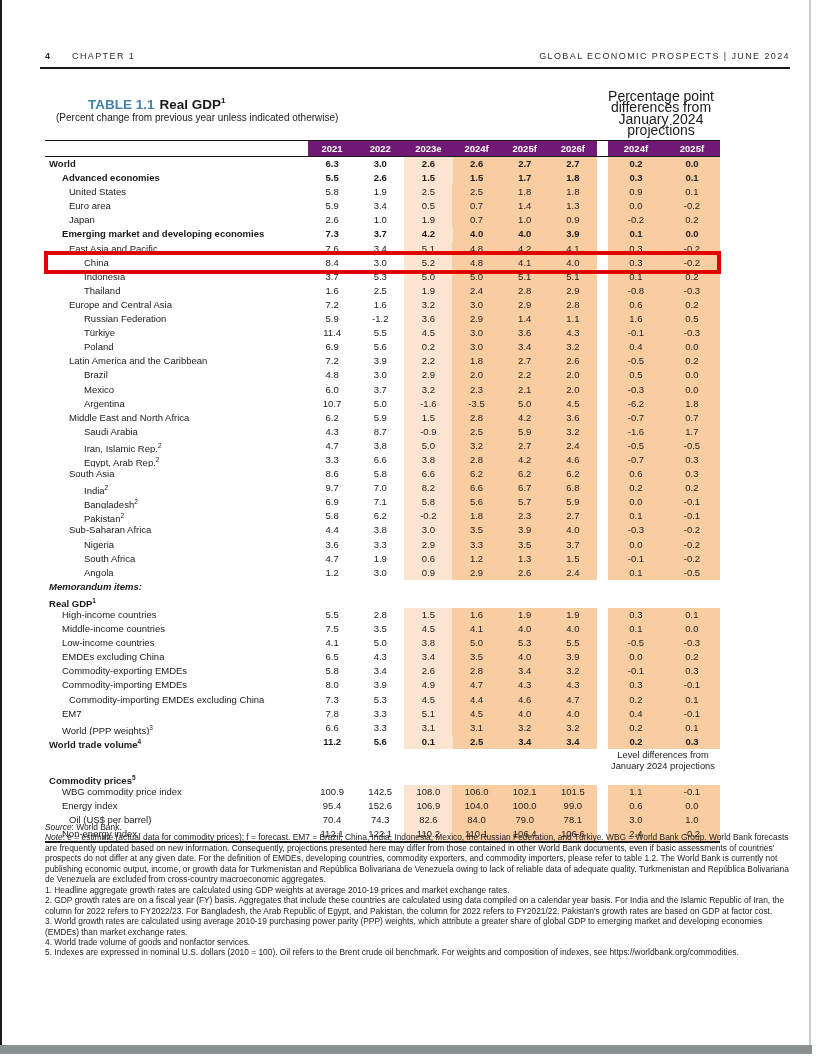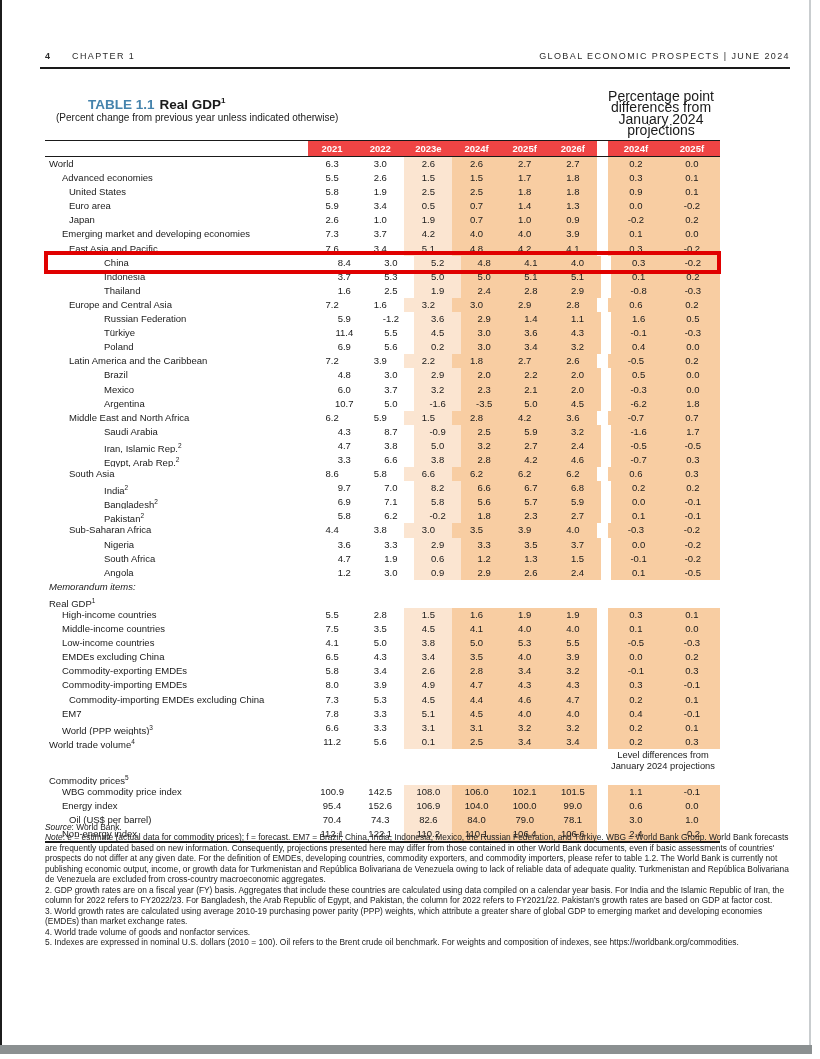--- a/index.html
+++ b/index.html
@@ -18,32 +18,32 @@
   
   .title-row{position:absolute;top:96px;left:45px;font-size:13.5px;font-weight:bold;white-space:nowrap;margin-left:43px;}
   .title-id{color:#4583ac;margin-right:5px;}
   .title-row sup{font-size:8px;}
   .subtitle{position:absolute;top:112px;left:45px;font-size:10px;margin-left:11px;}
   .pp-caption{position:absolute;top:91px;left:586px;width:150px;text-align:center;
               font-size:14px;line-height:11.4px;}
   
   .gdp-table{position:absolute;top:140px;left:45px;width:675px;}
   .trow{display:flex;height:14.1px;line-height:14.1px;font-size:9.5px;}
-  .trow.b{font-weight:normal;}
+  .trow.b{font-weight:bold;justify-content:flex-end;}
   .c-label{width:263px;box-sizing:border-box;white-space:nowrap;overflow:hidden;}
   .c-label sup{font-size:6.5px;}
   .c-label.i{font-style:italic;}
-  .ind0{padding-left:4px;} .ind1{padding-left:17px;} .ind2{padding-left:24px;} .ind3{padding-left:39px;margin-left:20px;}
+  .ind0{padding-left:4px;} .ind1{padding-left:17px;} .ind2{padding-left:24px;} .ind3{padding-left:39px;}
   .c-v{width:48.17px;text-align:center;}
   .c-gap{width:11px;}
   .c-d{width:56px;text-align:center;}
   .sh-l{background:#fbe5d1;}
   .sh-d{background:#f8cda2;}
   .hdr{height:15px;line-height:15px;border-top:1.5px solid #1a1a1a;border-bottom:1.5px solid #1a1a1a;}
-  .hdr .c-v,.hdr .c-d{background:#ef4444;color:#fff;font-weight:bold;font-size:9.5px;}
+  .hdr .c-v,.hdr .c-d{background:#701a75;color:#fff;font-weight:bold;font-size:9.5px;}
   .hdr .c-gap,.hdr .c-label{background:#fff;}
   .spacer{height:22px;position:relative;}
   .level-caption{position:absolute;left:530px;top:1px;width:176px;text-align:center;
                  font-size:9.3px;line-height:11px;}
   .tbl-bottom-rule{height:1.5px;background:#1a1a1a;}
   
   .red-box{position:absolute;top:251px;left:44px;width:677px;height:23px;box-sizing:border-box;
            border:4px solid #e00000;z-index:5;}
   
   .footnotes{position:absolute;top:822px;left:45px;width:746px;font-size:8.4px;line-height:10.45px;color:#222;}
@@ -663,19 +663,20 @@
         <div class="c-d sh-d">-0.2</div>
       </div>
       <div class="tbl-bottom-rule"></div>
     </div>
 
   <div class="red-box" style="border-color: rgb(224, 0, 0);"></div>
 
   <div class="footnotes">
     <p><span class="it">Source</span><span>: World Bank.</span></p>
     <p><span class="it">Note</span><span>: e = estimate (actual data for commodity prices); f = forecast. EM7 = Brazil, China, India, Indonesia, Mexico, the Russian Federation, and Türkiye. WBG = World Bank Group. World Bank forecasts are frequently updated based on new information. Consequently, projections presented here may differ from those contained in other World Bank documents, even if basic assessments of countries' prospects do not differ at any given date. For the definition of EMDEs, developing countries, commodity exporters, and commodity importers, please refer to table 1.2. The World Bank is currently not publishing economic output, income, or growth data for Turkmenistan and República Bolivariana de Venezuela owing to lack of reliable data of adequate quality. Turkmenistan and República Bolivariana de Venezuela are excluded from cross-country macroeconomic aggregates.</span></p>
+    <p>1. Headline aggregate growth rates are calculated using GDP weights at average 2010-19 prices and market exchange rates.</p>
     <p>2. GDP growth rates are on a fiscal year (FY) basis. Aggregates that include these countries are calculated using data compiled on a calendar year basis. For India and the Islamic Republic of Iran, the column for 2022 refers to FY2022/23. For Bangladesh, the Arab Republic of Egypt, and Pakistan, the column for 2022 refers to FY2021/22. Pakistan's growth rates are based on GDP at factor cost.</p>
     <p>3. World growth rates are calculated using average 2010-19 purchasing power parity (PPP) weights, which attribute a greater share of global GDP to emerging market and developing economies (EMDEs) than market exchange rates.</p>
     <p>4. World trade volume of goods and nonfactor services.</p>
     <p>5. Indexes are expressed in nominal U.S. dollars (2010 = 100). Oil refers to the Brent crude oil benchmark. For weights and composition of indexes, see https://worldbank.org/commodities.</p>
   </div>
 
 </div>
 
 </body></html>

